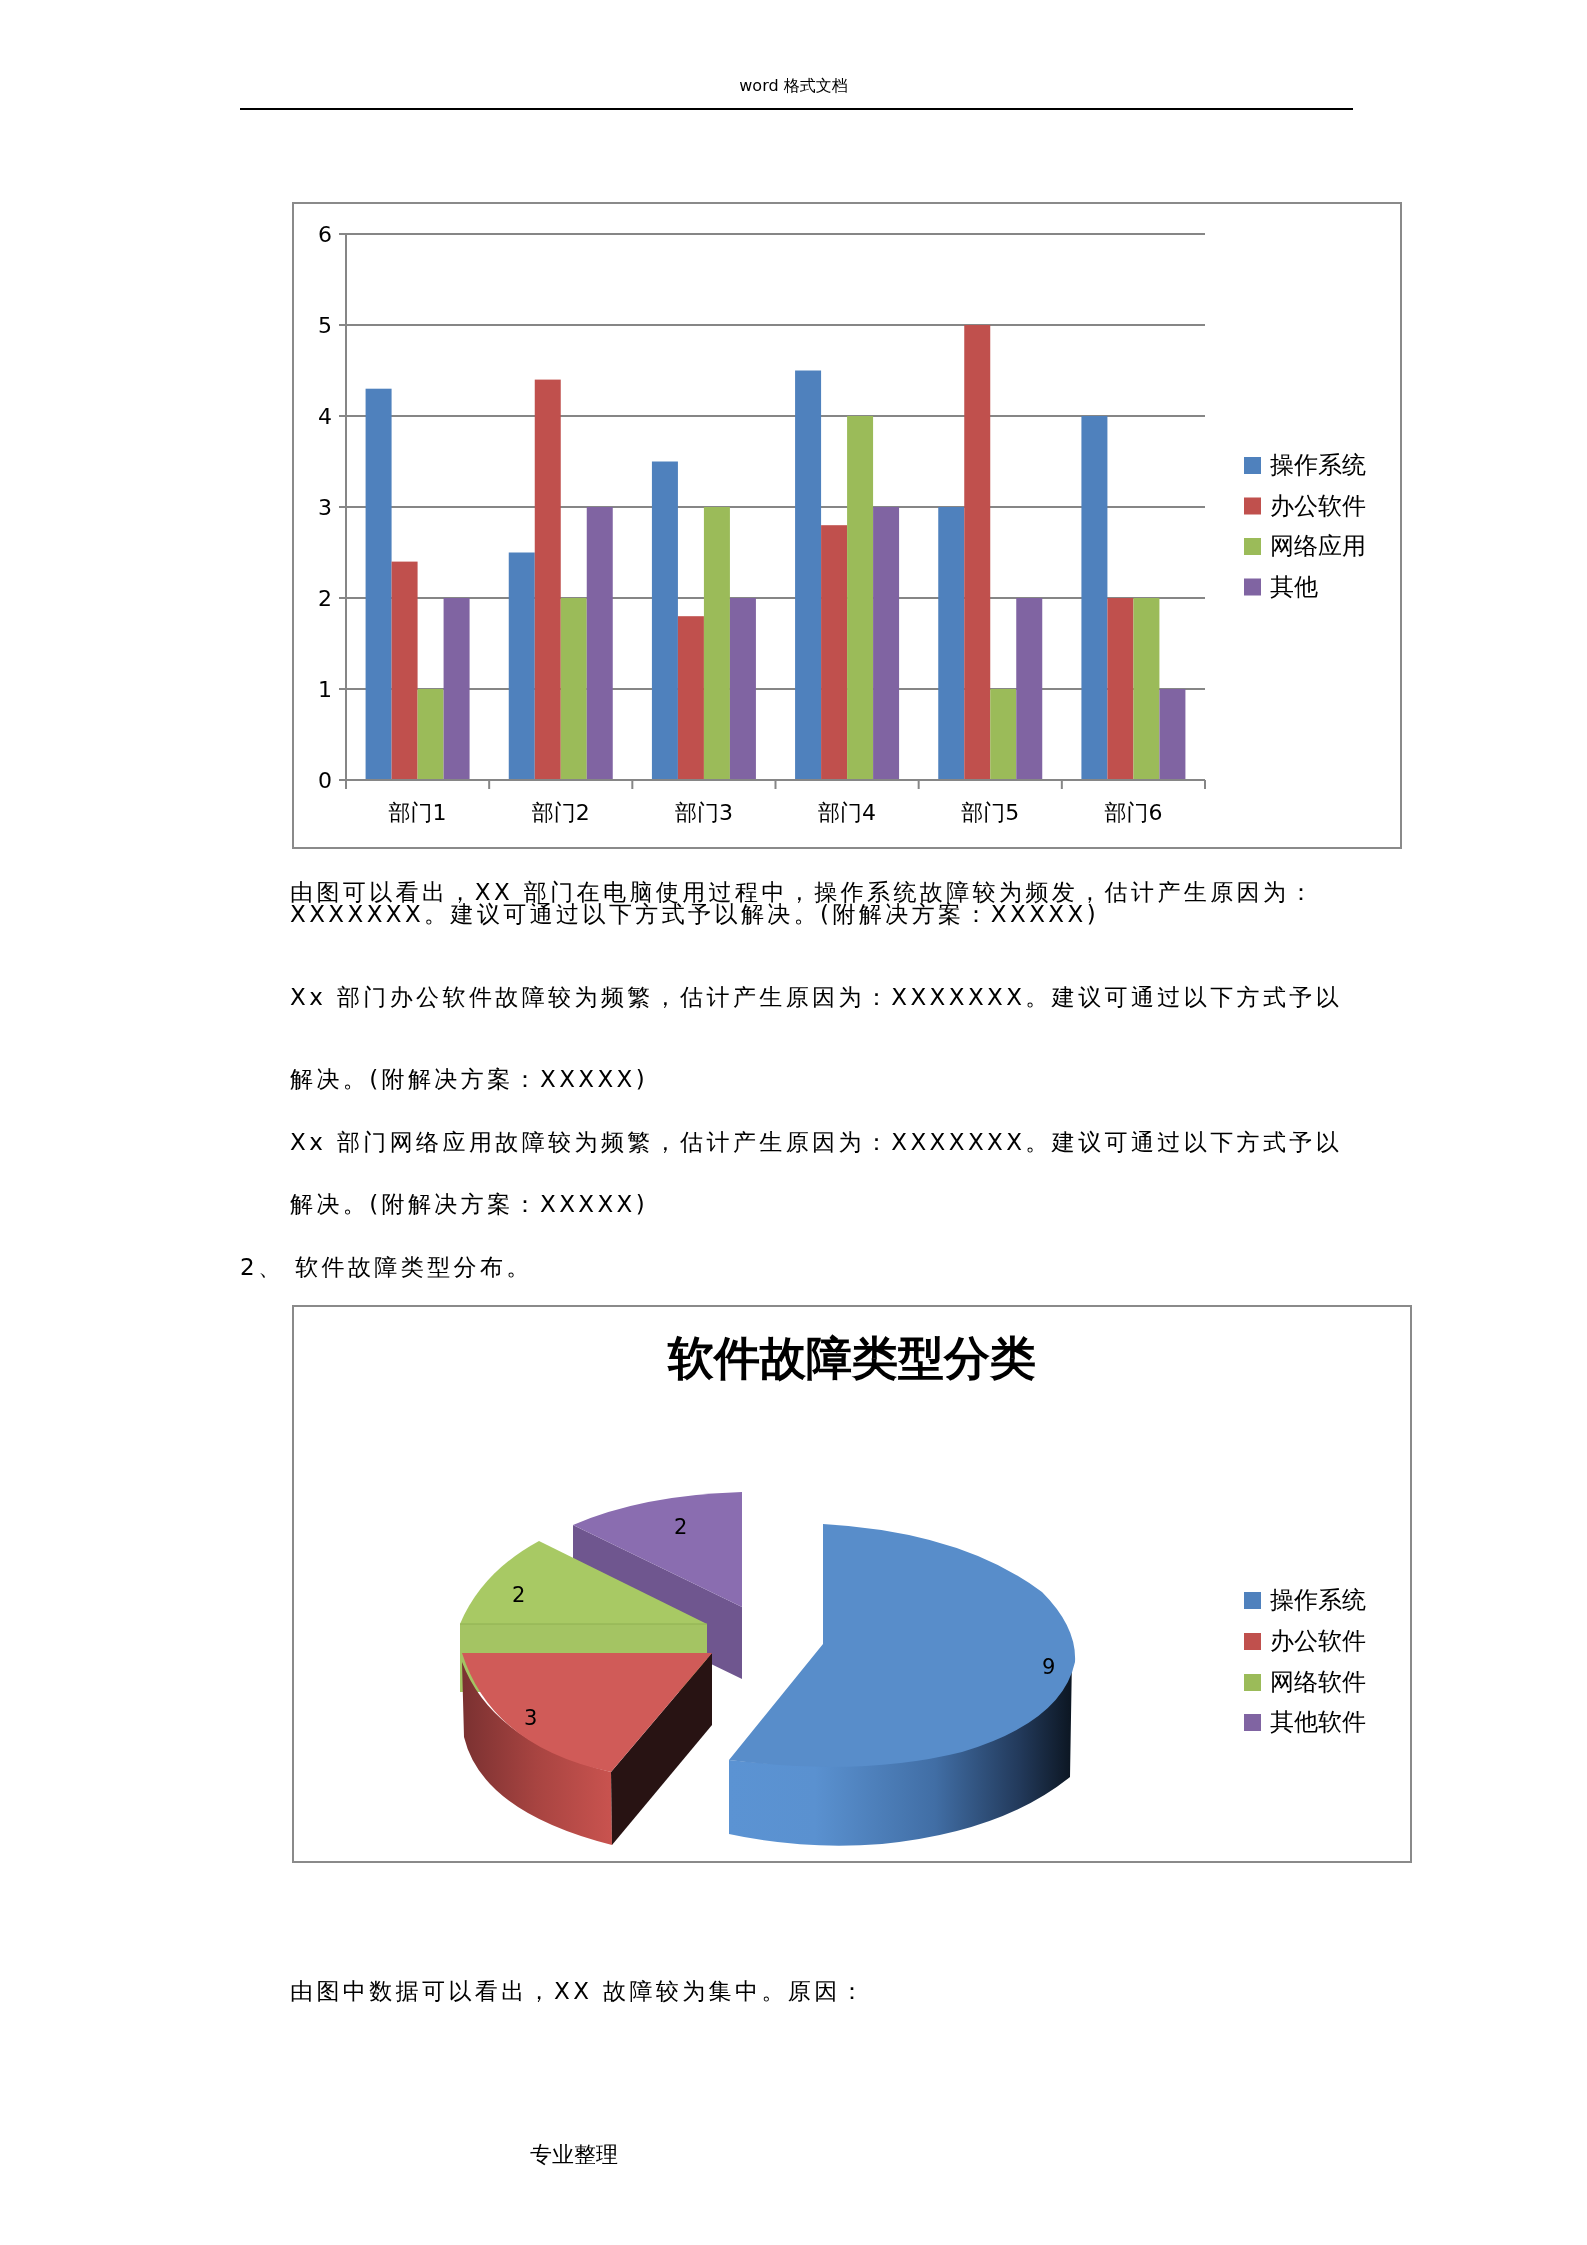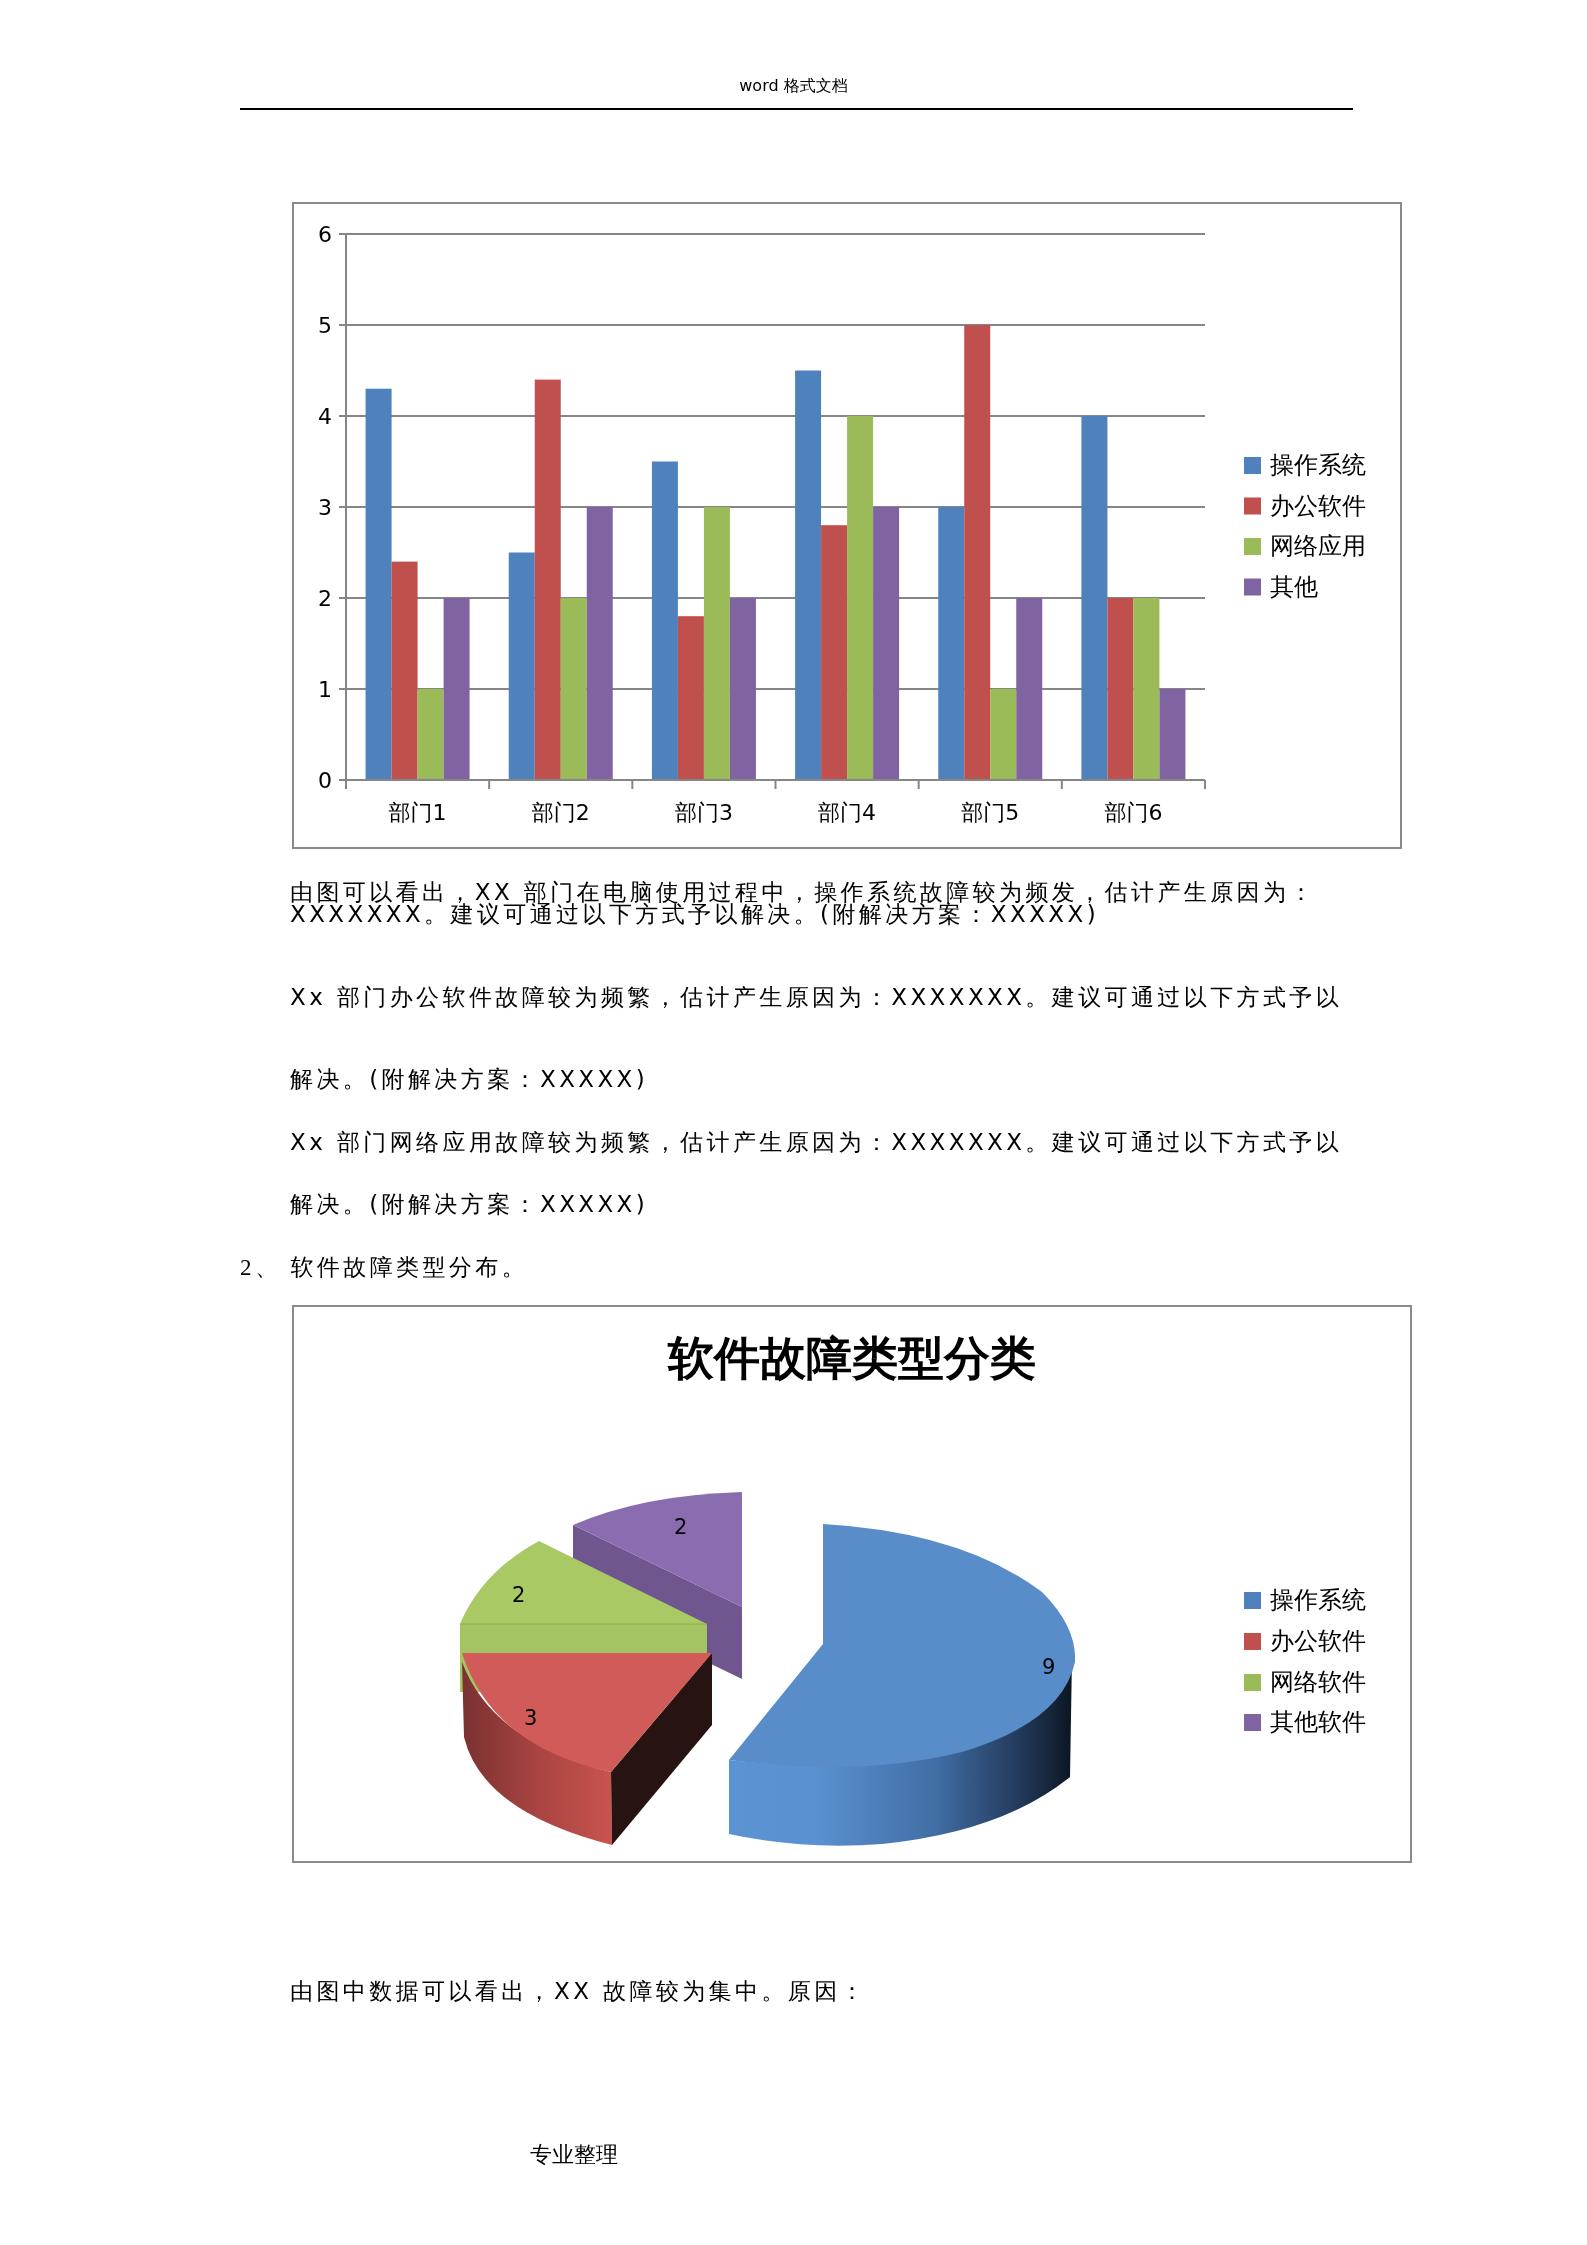--- a/index.html
+++ b/index.html
@@ -6,21 +6,21 @@
   body { width:1587px; height:2245px; position:relative; overflow:hidden;
          font-family:"DejaVu Sans", "Liberation Sans", sans-serif; color:#000; }
   .abs { position:absolute; }
   .page-header { left:0; width:1587px; top:76px; text-align:center; font-size:16px; color:#000; }
   .header-rule { left:240px; width:1113px; top:108px; height:2px; background:#000; }
   .chart-box { border:2px solid #8a8a8a; box-sizing:border-box; background:#fff; }
   .bar-box { left:292px; top:202px; width:1110px; height:647px; }
   .pie-box { left:292px; top:1305px; width:1120px; height:558px; }
   svg text { font-family:"DejaVu Sans", "Liberation Sans", sans-serif; }
   .body-line { left:290px; font-size:23px; letter-spacing:3.4px; white-space:nowrap; }
-  .num-line { left:240px; font-size:23px; letter-spacing:3.4px; white-space:nowrap;font-family:Liberation Serif, serif; }
+  .num-line { left:240px; font-size:23px; letter-spacing:3.4px; white-space:nowrap; }
   .footer { left:530px; top:2140px; font-size:22px;text-align:center; }
 </style>
 </head>
 <body>
 
 <div class="abs page-header">word 格式文档</div>
 <div class="abs header-rule"></div>
 
 <div class="abs chart-box bar-box">
   <svg id="bar-svg" width="1106" height="643" viewBox="292 202 1106 643">

